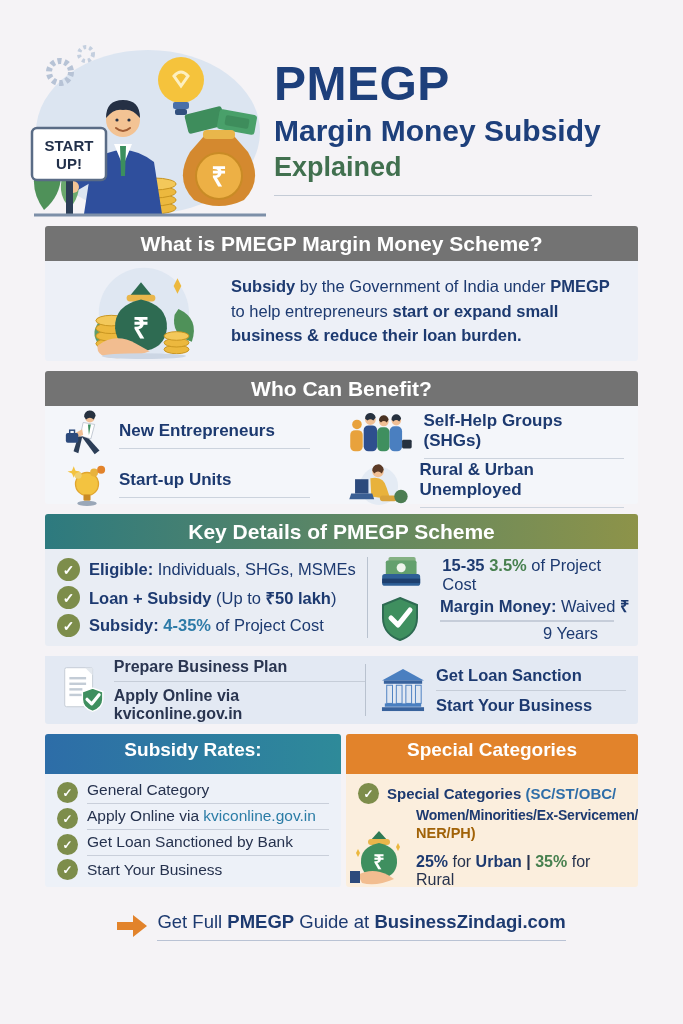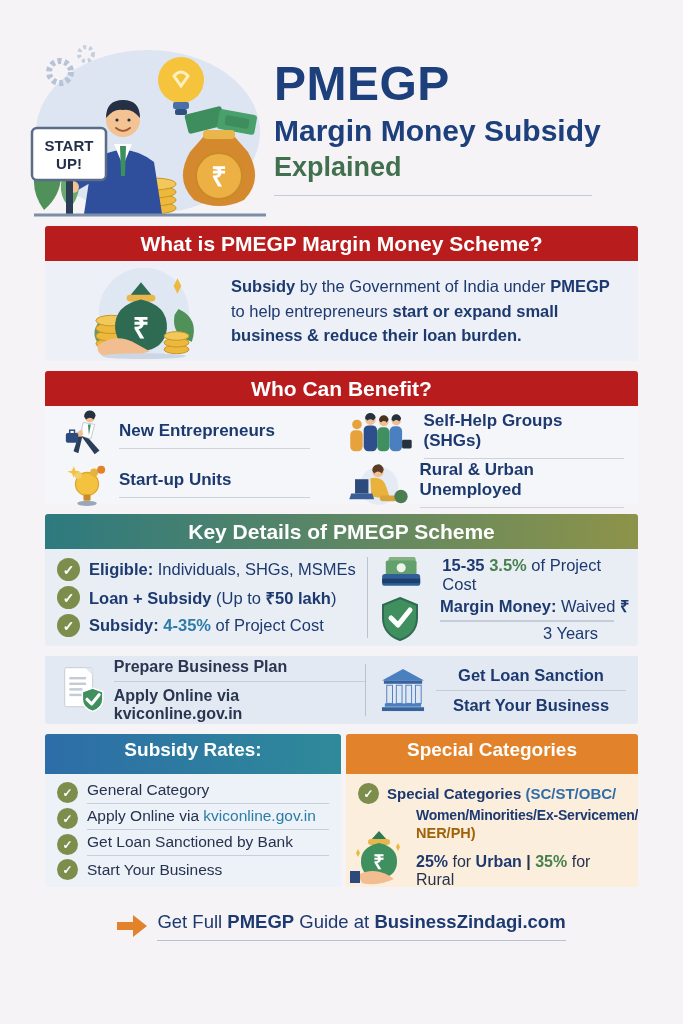--- a/index.html
+++ b/index.html
@@ -19,21 +19,21 @@
   .t1 { font-size:48px; font-weight:800; color:#1d3f7b; letter-spacing:.5px; line-height:1; }
   .t2 { font-size:30px; font-weight:800; color:#1d3f7b; margin-top:6px; line-height:1.1; }
   .t3 { font-size:27px; font-weight:700; color:#41704f; margin-top:6px; line-height:1.1; }
   .hero-rule { margin-top:12px; width:318px; border-top:1.5px solid #c4cbd6; }
 
   
   .content { padding:4px 45px 0 45px; }
   .section { margin-bottom:10px; }
   .bar {
     height:35px; line-height:35px; text-align:center;
-    background:#b91c1c; color:#fff; font-weight:700; font-size:21px;
+    background:#737373; color:#fff; font-weight:700; font-size:21px;
     border-radius:3px 3px 0 0;
   }
   .divider { width:0; border-right:1.5px solid #b9c2cf; align-self:stretch; margin:8px 0; }
   .check {
     width:23px; height:23px; border-radius:50%; background:#7d8d4b; color:#fff;
     display:flex; align-items:center; justify-content:center;
     font-size:14px; font-weight:700; flex:none;
   }
   .check.sm { width:21px; height:21px; font-size:12px; }
 
@@ -61,21 +61,21 @@
   .s3-right { flex:1; padding:7px 6px 7px 12px; display:flex; flex-direction:column; justify-content:space-between; }
   .kd-right-row { display:flex; align-items:center; gap:20px; font-size:16.5px; }
   .kd-mm { flex:1; }
   .kd-mm-rule { height:2px; background:#c6cdd9; margin:3px 18px 2px 0; }
   .kd-mm-years { text-align:right; padding-right:34px; font-size:16.5px; }
 
   
   .s4-body { background:#e3e9f3; height:68px; display:flex; align-items:center; border-radius:0 0 3px 3px; }
   .step-col { display:flex; align-items:center; gap:10px; }
   .step-col.left { width:320px; padding-left:16px; }
-  .step-col.right { flex:1; padding-left:14px;text-align:center; }
+  .step-col.right { flex:1; padding-left:14px; }
   .step-line { font-size:16px; font-weight:600; color:#2a3550;
                padding-bottom:5px; border-bottom:1.4px solid #c6cdd8; margin-bottom:5px; min-width:190px; }
   .step-line.no-rule { border-bottom:none; margin-bottom:0; padding-bottom:0; }
   .step-col.right .step-line { color:#1d3a70; font-weight:700; font-size:16.5px; }
 
   
   .s5 { display:flex; gap:5px; }
   .panel-left { width:296px; }
   .panel-right { width:292px; }
   .panel .bar { height:40px; line-height:32px; font-size:19px; }
@@ -310,21 +310,21 @@
           <span><span class="b">15-35</span><span>  </span><span class="b" style="color: rgb(71, 128, 79);">3.5%</span><span> of Project Cost</span></span>
         </div>
         <div class="kd-right-row">
           <svg width="40" height="46" viewBox="0 0 40 46">
             <path d="M20 2 L37 9 V22 C37 34 29 41 20 44 C11 41 3 34 3 22 V9 Z" fill="#3f8f5f" stroke="#2e6b52" stroke-width="2"></path>
             <polyline points="11,22 18,29 30,14" fill="none" stroke="#ffffff" stroke-width="5" stroke-linecap="round" stroke-linejoin="round"></polyline>
           </svg>
           <div class="kd-mm">
             <div><span class="b">Margin Money:</span><span> Waived </span><span class="b">₹</span></div>
             <div class="kd-mm-rule"></div>
-            <div class="kd-mm-years">3 Years</div>
+            <div class="kd-mm-years">9 Years</div>
           </div>
         </div>
       </div>
     </div>
   </div>
 
   <div class="section s4">
     <div class="s4-body">
       <div class="step-col left">
         <svg width="44" height="50" viewBox="0 0 46 52">

